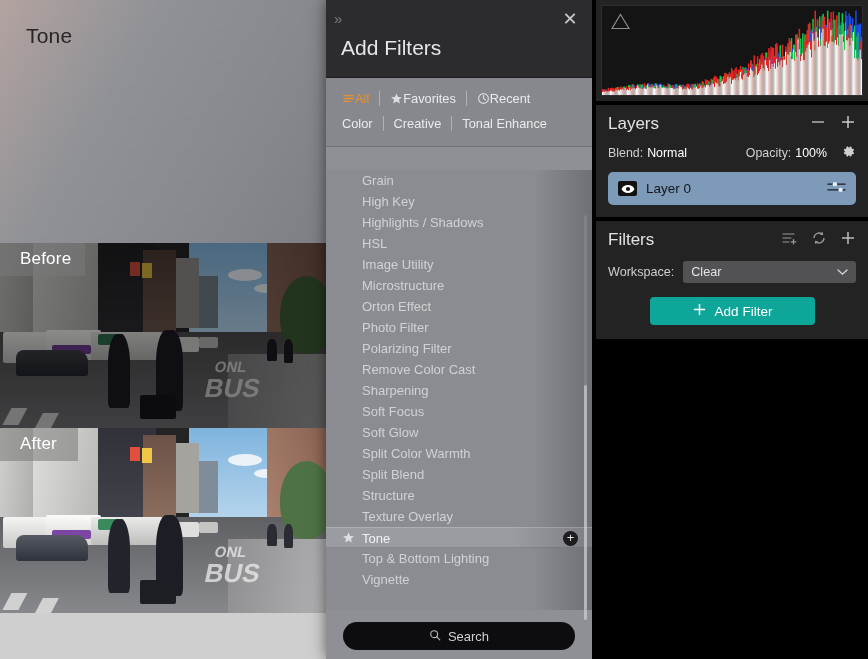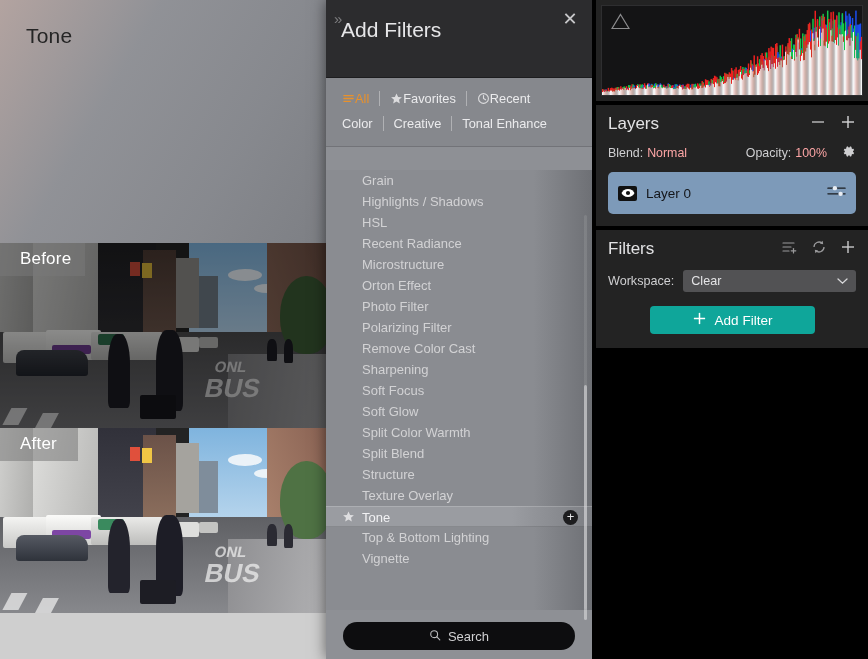--- a/index.html
+++ b/index.html
@@ -81,21 +81,21 @@
   #af-chevrons {
     position:absolute; left:8px; top:10px;
     font-size:15px; color:#7c7c7e; letter-spacing:-2px;
   }
   #af-close {
     position:absolute; right:12px; top:9px;
     width:20px; height:20px; color:#c8c8ca; font-size:18px; line-height:20px;
     text-align:center; cursor:pointer;
   }
   #af-title {
-    position:absolute; left:15px; top:18px;
+    position:absolute; left:15px; top:36px;
     font-size:21px; color:#e6e6e8; font-weight:400;
   }
 
   #af-tabs {
     background:#86888d; padding:8px 0 10px 0;
     border-bottom:1px solid rgba(0,0,0,.15);
   }
   .tabrow { display:flex; align-items:center; padding:3px 0 3px 12px; }
   .tab {
     display:flex; align-items:center; 
@@ -159,23 +159,23 @@
   }
   #hist-canvas { position:absolute; inset:0; }
 
   #layers-panel { padding:9px 12px 12px 12px; }
   .panel-head { display:flex; align-items:center; justify-content:space-between; }
   .panel-title { font-size:17px; color:#e2e2e4; font-weight:400; }
   .head-ico { color:#bdbdbf; cursor:pointer; display:inline-block; }
   .layers-meta {
     display:flex; align-items:center; margin-top:10px; font-size:12.4px; color:#cfcfd1;
   }
-  .meta-val { color:#fca5a5; margin-left:4px;text-align:center; }
+  .meta-val { color:#ffffff; margin-left:4px;text-align:center; }
   #layer-row {
-    margin-top:10px; height:42px; border-radius:5px;
+    margin-top:10px; height:33px; border-radius:5px;
     background:#7d9ab9; display:flex; align-items:center; padding:0 10px;
   }
   #layer-eye {
     width:19px;height:15px;background:#111;border-radius:2px;
     display:flex;align-items:center;justify-content:center;margin-right:9px;
   }
   #layer-name { flex:1; font-size:13.5px; color:#14161a; }
 
   #filters-panel { padding:9px 12px 14px 12px; }
   .ws-row { display:flex; align-items:center; margin-top:11px; gap:9px; }
@@ -330,23 +330,24 @@
         <div class="tab-sep"></div>
         <div class="tab">Creative</div>
         <div class="tab-sep"></div>
         <div class="tab">Tonal Enhance</div>
       </div>
     </div>
 
     <div id="af-list-wrap">
       <div id="filter-list-rows">
           <div class="flt-row"><span>Grain</span></div>
+          <div class="flt-row"><span>High Key</span></div>
           <div class="flt-row"><span>Highlights / Shadows</span></div>
           <div class="flt-row"><span>HSL</span></div>
-          <div class="flt-row"><span>Recent Radiance</span></div>
+          <div class="flt-row"><span>Image Utility</span></div>
           <div class="flt-row"><span>Microstructure</span></div>
           <div class="flt-row"><span>Orton Effect</span></div>
           <div class="flt-row"><span>Photo Filter</span></div>
           <div class="flt-row"><span>Polarizing Filter</span></div>
           <div class="flt-row"><span>Remove Color Cast</span></div>
           <div class="flt-row"><span>Sharpening</span></div>
           <div class="flt-row"><span>Soft Focus</span></div>
           <div class="flt-row"><span>Soft Glow</span></div>
           <div class="flt-row"><span>Split Color Warmth</span></div>
           <div class="flt-row"><span>Split Blend</span></div>

